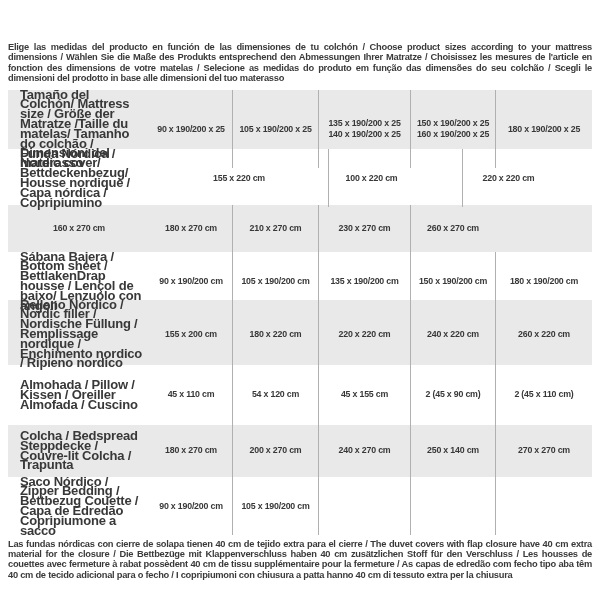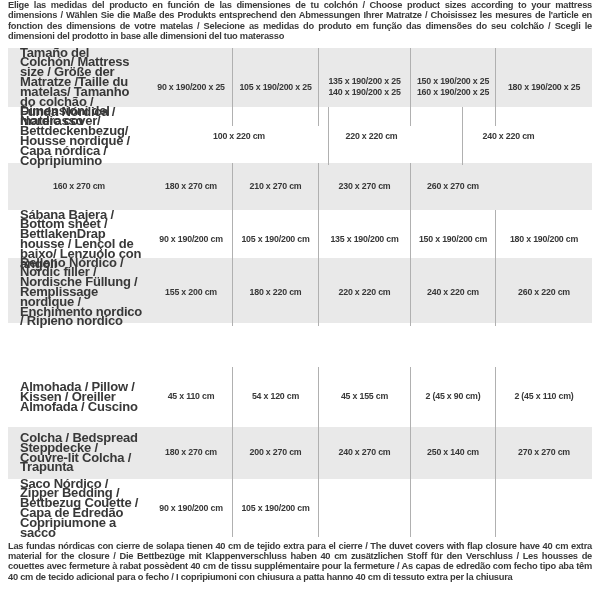--- a/index.html
+++ b/index.html
@@ -18,39 +18,39 @@
   }
   .intro, .footnote {
     margin: 0 8px;
     font-size: 9.3px;
     font-weight: 700;
     line-height: 10.4px;
     letter-spacing: -0.25px;
     text-align: justify;
     color: #3a3a3a;
   }
-  .intro { }
+  .intro { padding-top: 42px; }
   .footnote { padding-top: 8px; }
 
   .size-table {
     margin: 6px 8px 0 8px;
     width: 584px;
   }
   .trow {
     display: grid;
     grid-template-columns: 142px 82px 86px 92px 85px 97px;
     align-items: center;
   }
   .trow.alt { background: #e9e9e9; }
   .r1 { height: 59px; }
   .r2 { height: 56px; gap: 48px; }
   .r3 { height: 47px; }
   .r4 { height: 48px; }
   .r5 { height: 65px; }
-  .r6 { height: 60px; margin-top: 44px; }
+  .r6 { height: 60px; }
   .r7 { height: 52px; }
   .r8 { height: 54px; }
 
   .cell {
     font-size: 8.8px;
     font-weight: 700;
     letter-spacing: -0.2px;
     text-align: center;
     white-space: pre-line;
     line-height: 10.5px;
@@ -88,20 +88,21 @@
       <div class="cell">105 x 190/200 x 25</div>
       <div class="cell">135 x 190/200 x 25
 140 x 190/200 x 25</div>
       <div class="cell">150 x 190/200 x 25
 160 x 190/200 x 25</div>
       <div class="cell">180 x 190/200 x 25</div>
     </div>
 
     <div class="trow r2">
       <div class="cell lbl">Funda Nórdica /  Nordic cover/ Bettdeckenbezug/ Housse nordique  / Capa nórdica / Copripiumino</div>
+      <div class="cell">155 x 220 cm</div>
       <div class="cell">100 x 220 cm</div>
       <div class="cell">220 x 220 cm</div>
       <div class="cell">240 x 220 cm</div>
       <div class="cell">260 x 220 cm</div>
     </div>
 
     <div class="trow alt r3">
       <div class="cell">160 x 270 cm</div>
       <div class="cell">180 x 270 cm</div>
       <div class="cell">210 x 270 cm</div>

